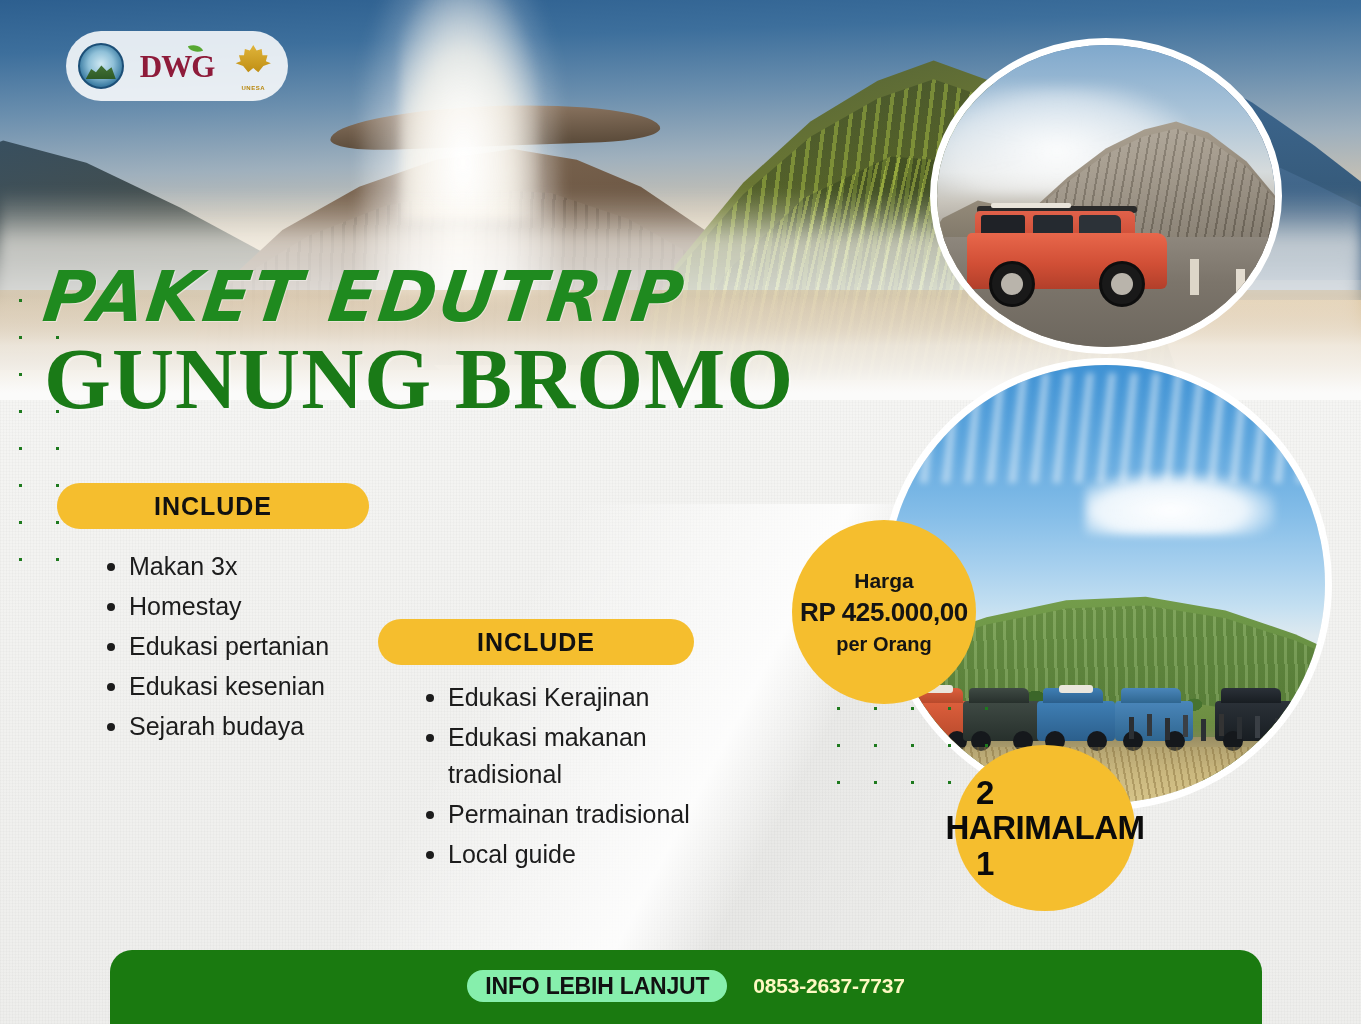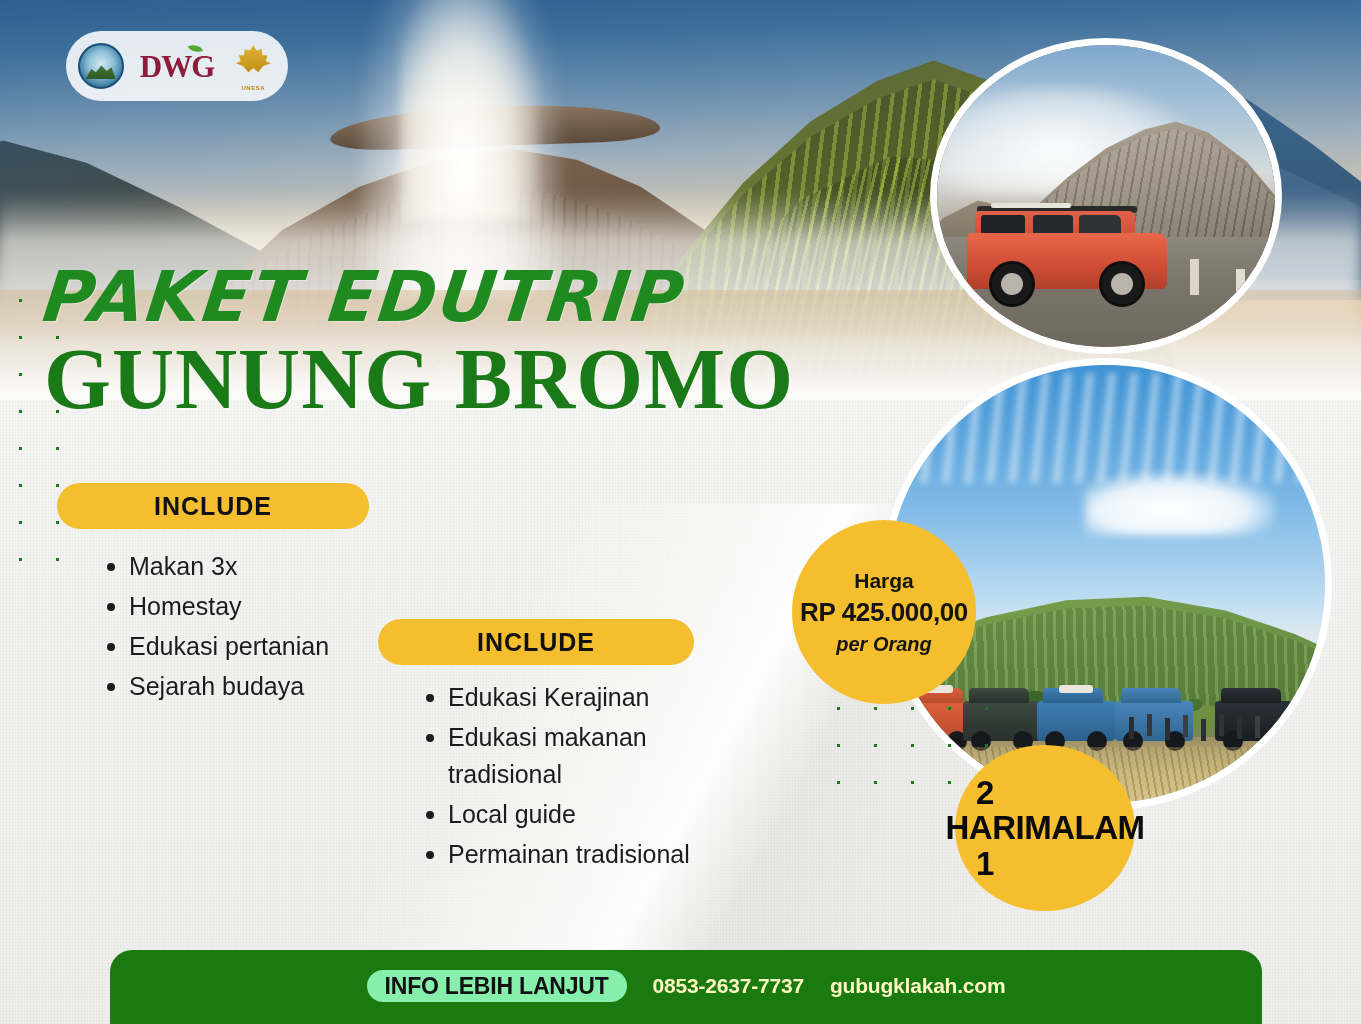--- a/index.html
+++ b/index.html
@@ -379,21 +379,21 @@
 
   
   .badge-price{
     position:absolute; left:792px; top:520px; width:184px; height:184px;
     border-radius:50%; background:#F5BE2E;
     display:flex; flex-direction:column; align-items:center; justify-content:center;
     z-index:10; text-align:center; color:#141414;
   }
   .bp-harga{ font-size:21px; font-weight:700; margin-bottom:6px; }
   .bp-amount{ font-size:26px; font-weight:700; letter-spacing:-.4px; line-height:1; }
-  .bp-per{ font-size:20px; font-weight:700; margin-top:8px;font-style:italic; }
+  .bp-per{ font-size:20px; font-weight:700; margin-top:8px; }
 
   .badge-days{
     position:absolute; left:955px; top:745px; width:180px; height:166px;
     border-radius:50%; background:#F5BE2E;
     display:flex; flex-direction:row; align-items:center; justify-content:center;
     z-index:10; text-align:center; color:#0b0b0b;
     font-weight:700; line-height:1.08;
   }
   .bd-l1{ font-size:33px; letter-spacing:-.5px; }
   .bd-l2{ font-size:33px; letter-spacing:-.5px; }
@@ -460,31 +460,32 @@
     <div class="title-script">PAKET EDUTRIP</div>
     <div class="title-main">GUNUNG BROMO</div>
   </div>
 
   <div class="inc1">
     <div class="pill">INCLUDE</div>
     <ul class="inc-list">
       <li>Makan 3x</li>
       <li>Homestay</li>
       <li>Edukasi pertanian</li>
+      <li>Edukasi kesenian</li>
       <li>Sejarah budaya</li>
     </ul>
   </div>
 
   <div class="inc2">
     <div class="pill">INCLUDE</div>
     <ul class="inc-list">
       <li>Edukasi Kerajinan</li>
       <li style="max-width:290px">Edukasi makanan tradisional</li>
+      <li>Permainan tradisional</li>
       <li>Local guide</li>
-      <li>Permainan tradisional</li>
     </ul>
   </div>
 
   <div class="photo-circle photo-jeep">
     <div class="pj-sky"></div>
     <div class="pj-cloud"></div>
     <div class="pj-mountain"></div>
     <div class="pj-mountain-tex"></div>
     <div class="pj-ridge-l"></div>
     <div class="pj-ground"></div>
@@ -546,16 +547,15 @@
     <div class="bd-l1">2 HARI 1</div>
     <div class="bd-l2">MALAM</div>
   </div>
 
   <div class="paper-texture"></div>
   <div class="diag-sheen"></div>
 
   <div class="footer">
     <div class="info-pill">INFO LEBIH LANJUT</div>
     <div class="phone">0853-2637-7737</div>
-    <div class="site">gubugklakah.com</div>
   </div>
 
 </div>
 
 </body></html>

